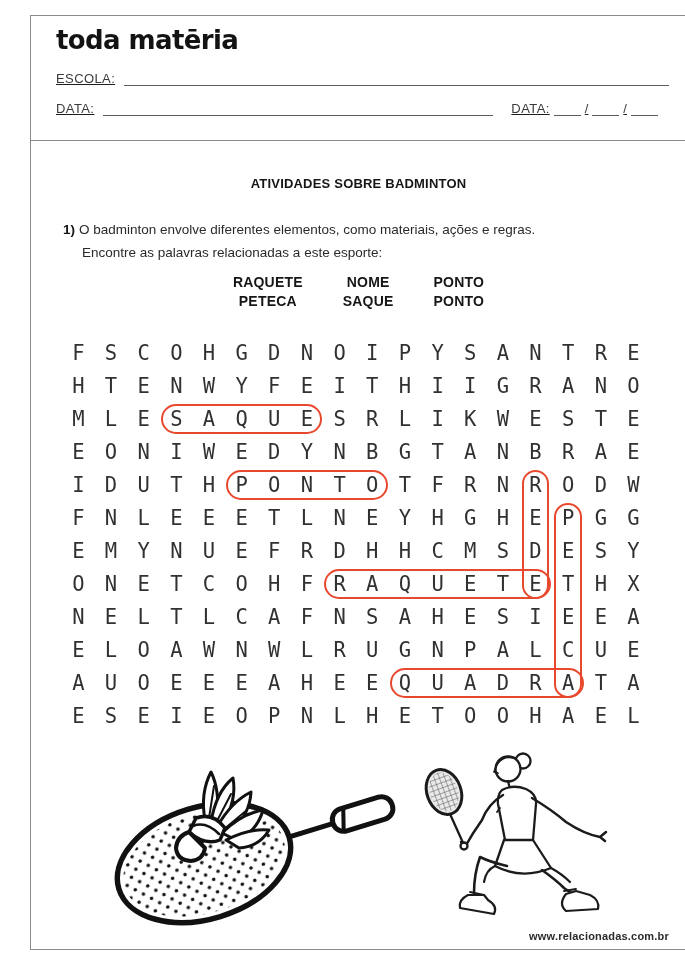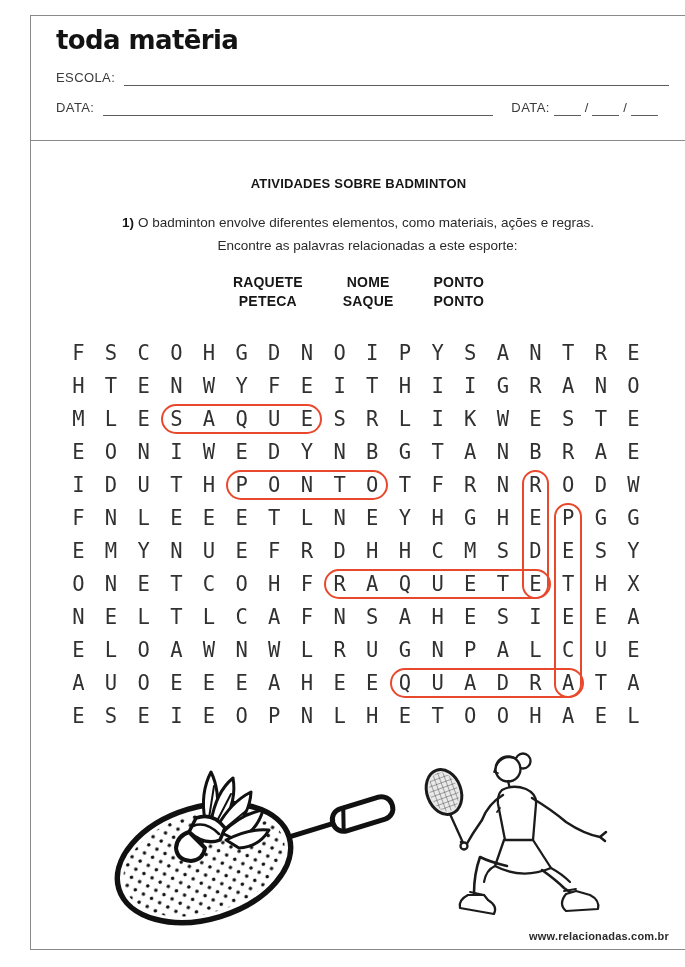--- a/index.html
+++ b/index.html
@@ -4,29 +4,29 @@
 <style>
   html,body{margin:0;padding:0;background:#fff;}
   .page{position:relative;width:685px;height:967px;background:#ffffff;overflow:hidden;
         font-family:"Liberation Sans",sans-serif;color:#1e1e1e;margin-left:16px;}
   .outer-box{position:absolute;left:14px;top:15px;width:657px;height:935px;
              border:1.5px solid #8a8a8a;box-sizing:border-box;background:#fff;}
   .divider{position:absolute;left:14px;top:140px;width:657px;height:0;
            border-top:1.5px solid #8a8a8a;}
   .logo{position:absolute;left:40px;top:25px;font-family:"DejaVu Sans",sans-serif;
         font-weight:800;font-size:26px;letter-spacing:-0.6px;color:#131313;}
-  .fieldrow{position:absolute;display:flex;align-items:flex-start;}
+  .fieldrow{position:absolute;display:flex;align-items:flex-end;text-decoration:underline;}
   .fieldlabel{font-size:13px;color:#3a3a3a;letter-spacing:0.4px;white-space:nowrap;}
   .fieldline{flex:1;border-bottom:1.5px solid #5c5c5c;height:15px;margin-left:9px;}
   .dateblank{width:27px;border-bottom:1.5px solid #5c5c5c;height:15px;margin:0 4px;}
   .dateslash{font-size:13px;color:#3a3a3a;}
   .ws-title{position:absolute;left:14px;top:176px;width:657px;text-align:center;
             font-size:13px;font-weight:bold;letter-spacing:0.2px;color:#161616;}
-  .question{position:absolute;left:47px;top:211px;width:590px;font-size:13.5px;
-            line-height:23px;color:#2a2a2a;text-align:center;}
+  .question{position:absolute;left:47px;top:218px;width:590px;font-size:13.5px;
+            line-height:23px;color:#2a2a2a;}
   .qnum{font-weight:bold;margin-right:4px;color:#161616;}
   .qline2{padding-left:19px;}
   .wordbank{position:absolute;left:14px;top:273px;width:657px;display:flex;
             justify-content:center;gap:40px;text-align:center;}
   .wordcol{font-size:14px;font-weight:bold;line-height:18.5px;color:#161616;letter-spacing:0.2px;}
   .grid{position:absolute;left:46px;top:336px;display:grid;
         grid-template-columns:repeat(18,32.66px);grid-auto-rows:33px;
         font-family:"DejaVu Sans Mono",monospace;font-size:20.5px;color:#313131;}
   .cell{display:flex;align-items:center;justify-content:center;}
   .circles{position:absolute;left:46px;top:336px;width:588px;height:396px;pointer-events:none;}

